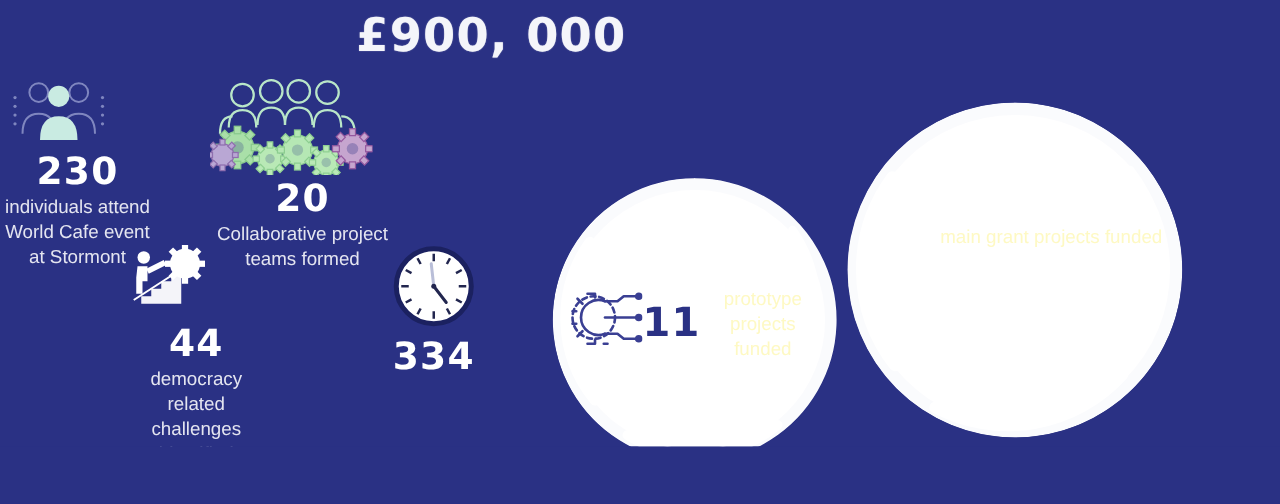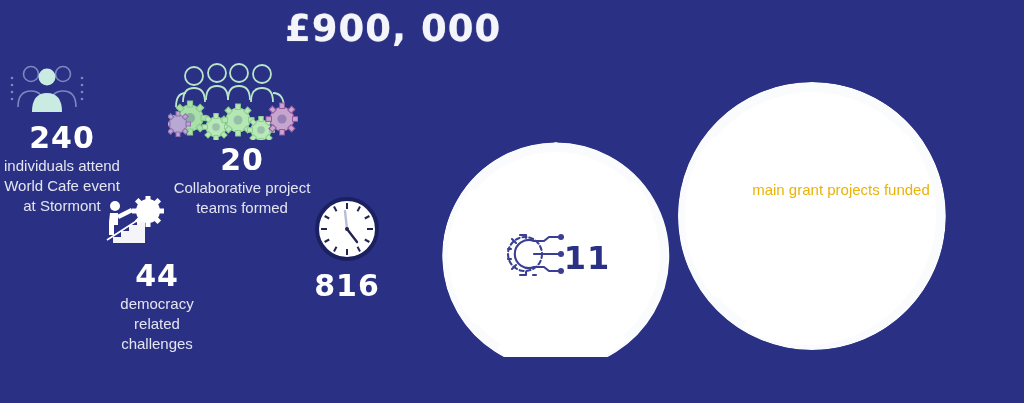--- a/index.html
+++ b/index.html
@@ -132,21 +132,21 @@
     height: 248px;
   }
 
   .circle-number {
     font-family: "DejaVu Sans", sans-serif;
     font-weight: 700;
     color: #2a3184;
     letter-spacing: 1px;
   }
   .circle-caption {
-    color: #eab308;
+    color: #fef9c3;
     font-size: 15px;
     line-height: 20px;
   }
 
   #circle-prototype .circle-number { font-size: 32px; line-height: 36px; margin-top: 4px; }
   #circle-prototype .circle-caption { margin-top: 8px; width: 180px; }
 
   #circle-grant .circle-caption { width: 190px; margin-top: 4px; }
 
   .clock-wrap { width: 66px; height: 66px; margin: 0 auto; }
@@ -183,21 +183,21 @@
           <circle cx="61" cy="12" r="7.5"></circle>
           <path d="M48 45 q0 -16 13 -16 q13 0 13 16"></path>
         </g>
 
         <g fill="#c9ebe2">
           <circle cx="45" cy="15" r="8.5"></circle>
           <path d="M30 50 q0 -19 15 -19 q15 0 15 19 z"></path>
         </g>
       </svg>
     </span>
-    <div class="stat-number">240</div>
+    <div class="stat-number">230</div>
     <div class="stat-caption">individuals attend World Cafe event at Stormont</div>
   </div>
 
   <div class="stat" id="stat-teams">
     <span class="stat-icon">
       <svg width="130" height="78" viewBox="0 0 130 78">
 
         <g fill="none" stroke="#b9e6c8" stroke-width="1.8">
           <path d="M8 45 q0 -14 10 -14"></path>
           <circle cx="26" cy="14" r="9"></circle>
@@ -356,21 +356,21 @@
           <line x1="20" y1="10.6" x2="22.5" y2="15.2"></line>
           <line x1="46" y1="55.4" x2="43.5" y2="50.8"></line>
           <line x1="10.6" y1="20" x2="15.2" y2="22.5"></line>
           <line x1="55.4" y1="46" x2="50.8" y2="43.5"></line>
         </g>
         <line x1="33" y1="33" x2="31" y2="15" stroke="#b9bed8" stroke-width="2.4" stroke-linecap="round"></line>
         <line x1="33" y1="33" x2="43" y2="46" stroke="#22264f" stroke-width="2.4" stroke-linecap="round"></line>
         <circle cx="33" cy="33" r="2" fill="#22264f"></circle>
       </svg>
     </span>
-    <div class="stat-number">816</div>
+    <div class="stat-number">334</div>
   </div>
 
   <div class="brush-circle" id="circle-prototype">
     <div class="disc"></div>
     <svg class="ring" viewBox="0 0 228 228">
       <g fill="none" stroke="#ffffff" stroke-linecap="round">
         <path d="M114 8 a106 106 0 1 1 -0.5 0" stroke-width="15" opacity="0.98"></path>
         <path d="M30 52 a104 104 0 0 0 4 126" stroke-width="9" opacity="0.9"></path>
         <path d="M192 42 a104 104 0 0 1 18 74" stroke-width="7" opacity="0.85"></path>
         <path d="M60 206 a104 104 0 0 0 120 -8" stroke-width="8" opacity="0.9"></path>
@@ -386,20 +386,21 @@
             <path d="M32 10 h10 l5 -4 h12"></path>
             <path d="M32 23 h14 l5 0 h8"></path>
             <path d="M32 36 h10 l5 4 h12"></path>
             <circle cx="59" cy="6" r="2" fill="#3a3f93"></circle>
             <circle cx="59" cy="23" r="2" fill="#3a3f93"></circle>
             <circle cx="59" cy="40" r="2" fill="#3a3f93"></circle>
           </g>
         </svg>
       </span>
       <div class="circle-number">11</div>
+      <div class="circle-caption">prototype projects funded</div>
     </div>
   </div>
 
   <div class="brush-circle" id="circle-grant">
     <div class="disc"></div>
     <svg class="ring" viewBox="0 0 268 268">
       <g fill="none" stroke="#ffffff" stroke-linecap="round">
         <path d="M134 8 a126 126 0 1 1 -0.5 0" stroke-width="16" opacity="0.98"></path>
         <path d="M36 60 a124 124 0 0 0 2 150" stroke-width="10" opacity="0.9"></path>
         <path d="M70 244 a124 124 0 0 0 150 -26" stroke-width="9" opacity="0.92"></path>

